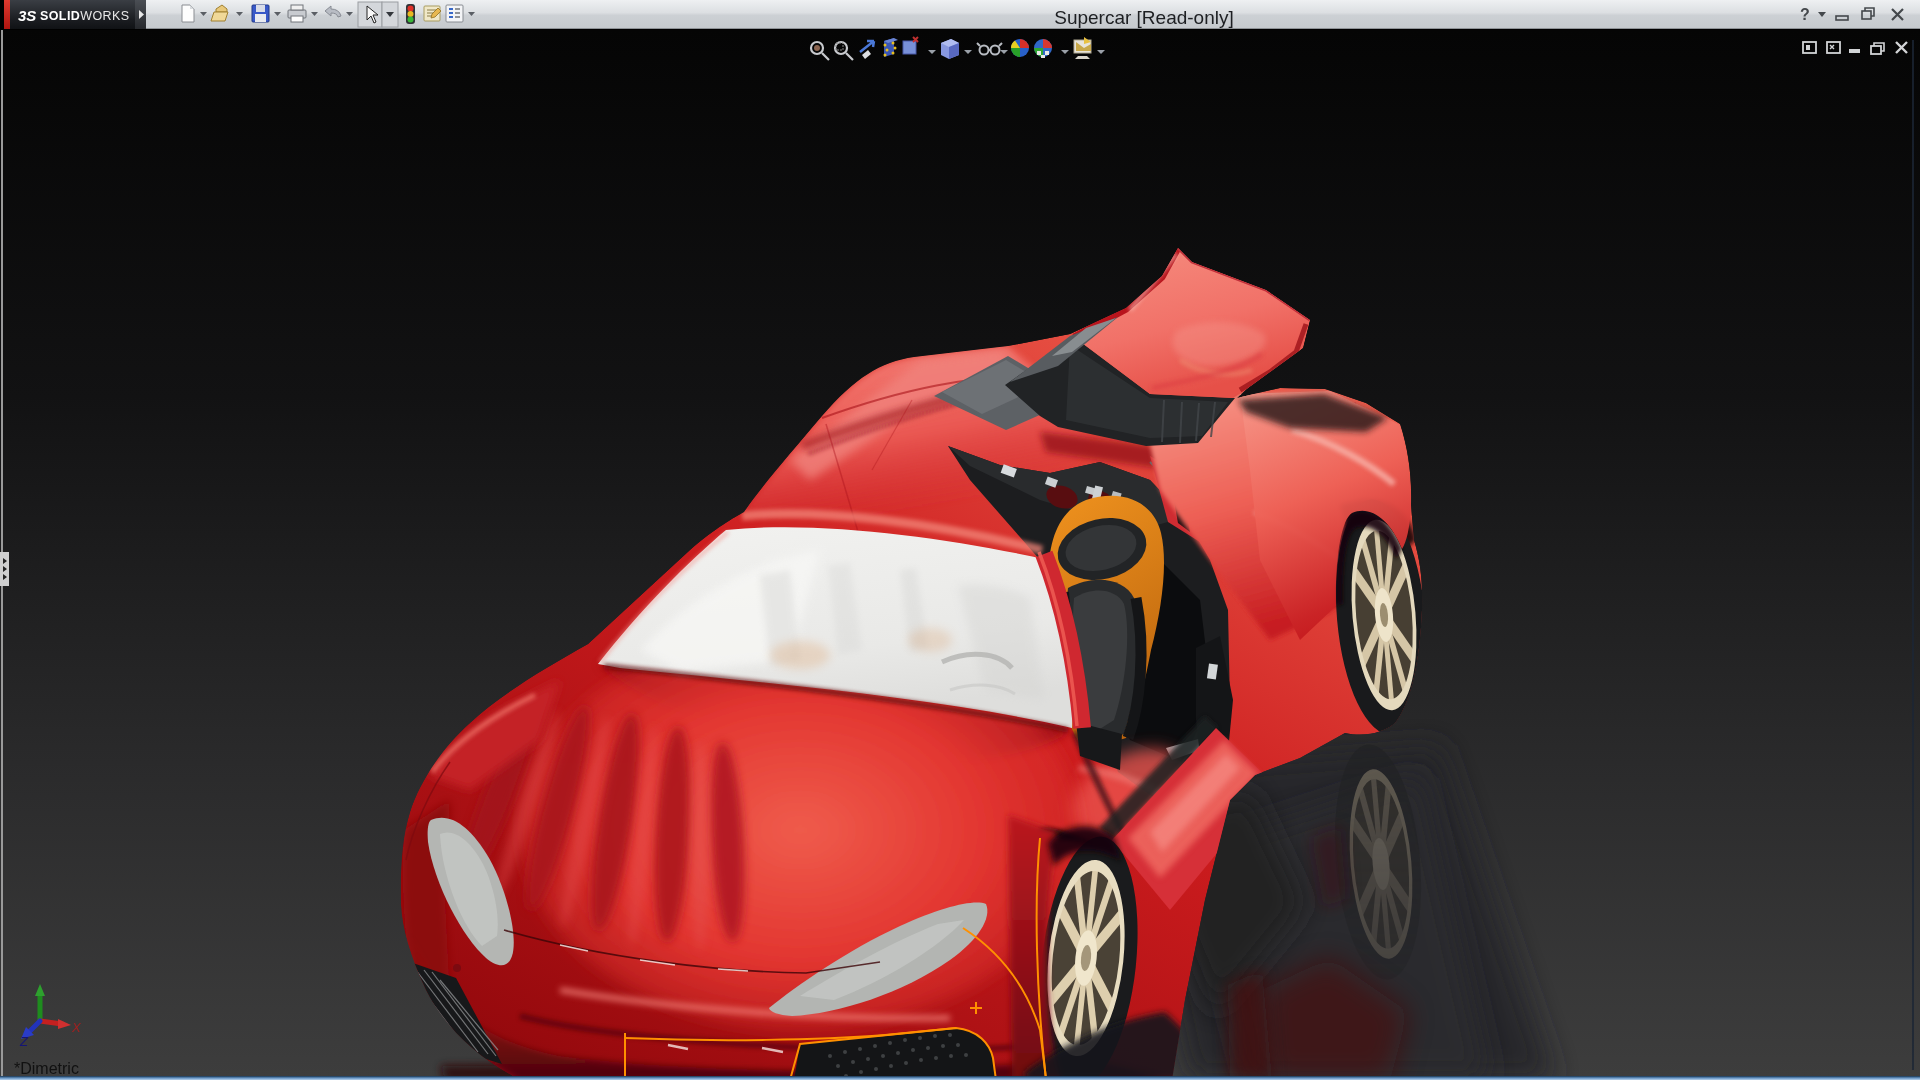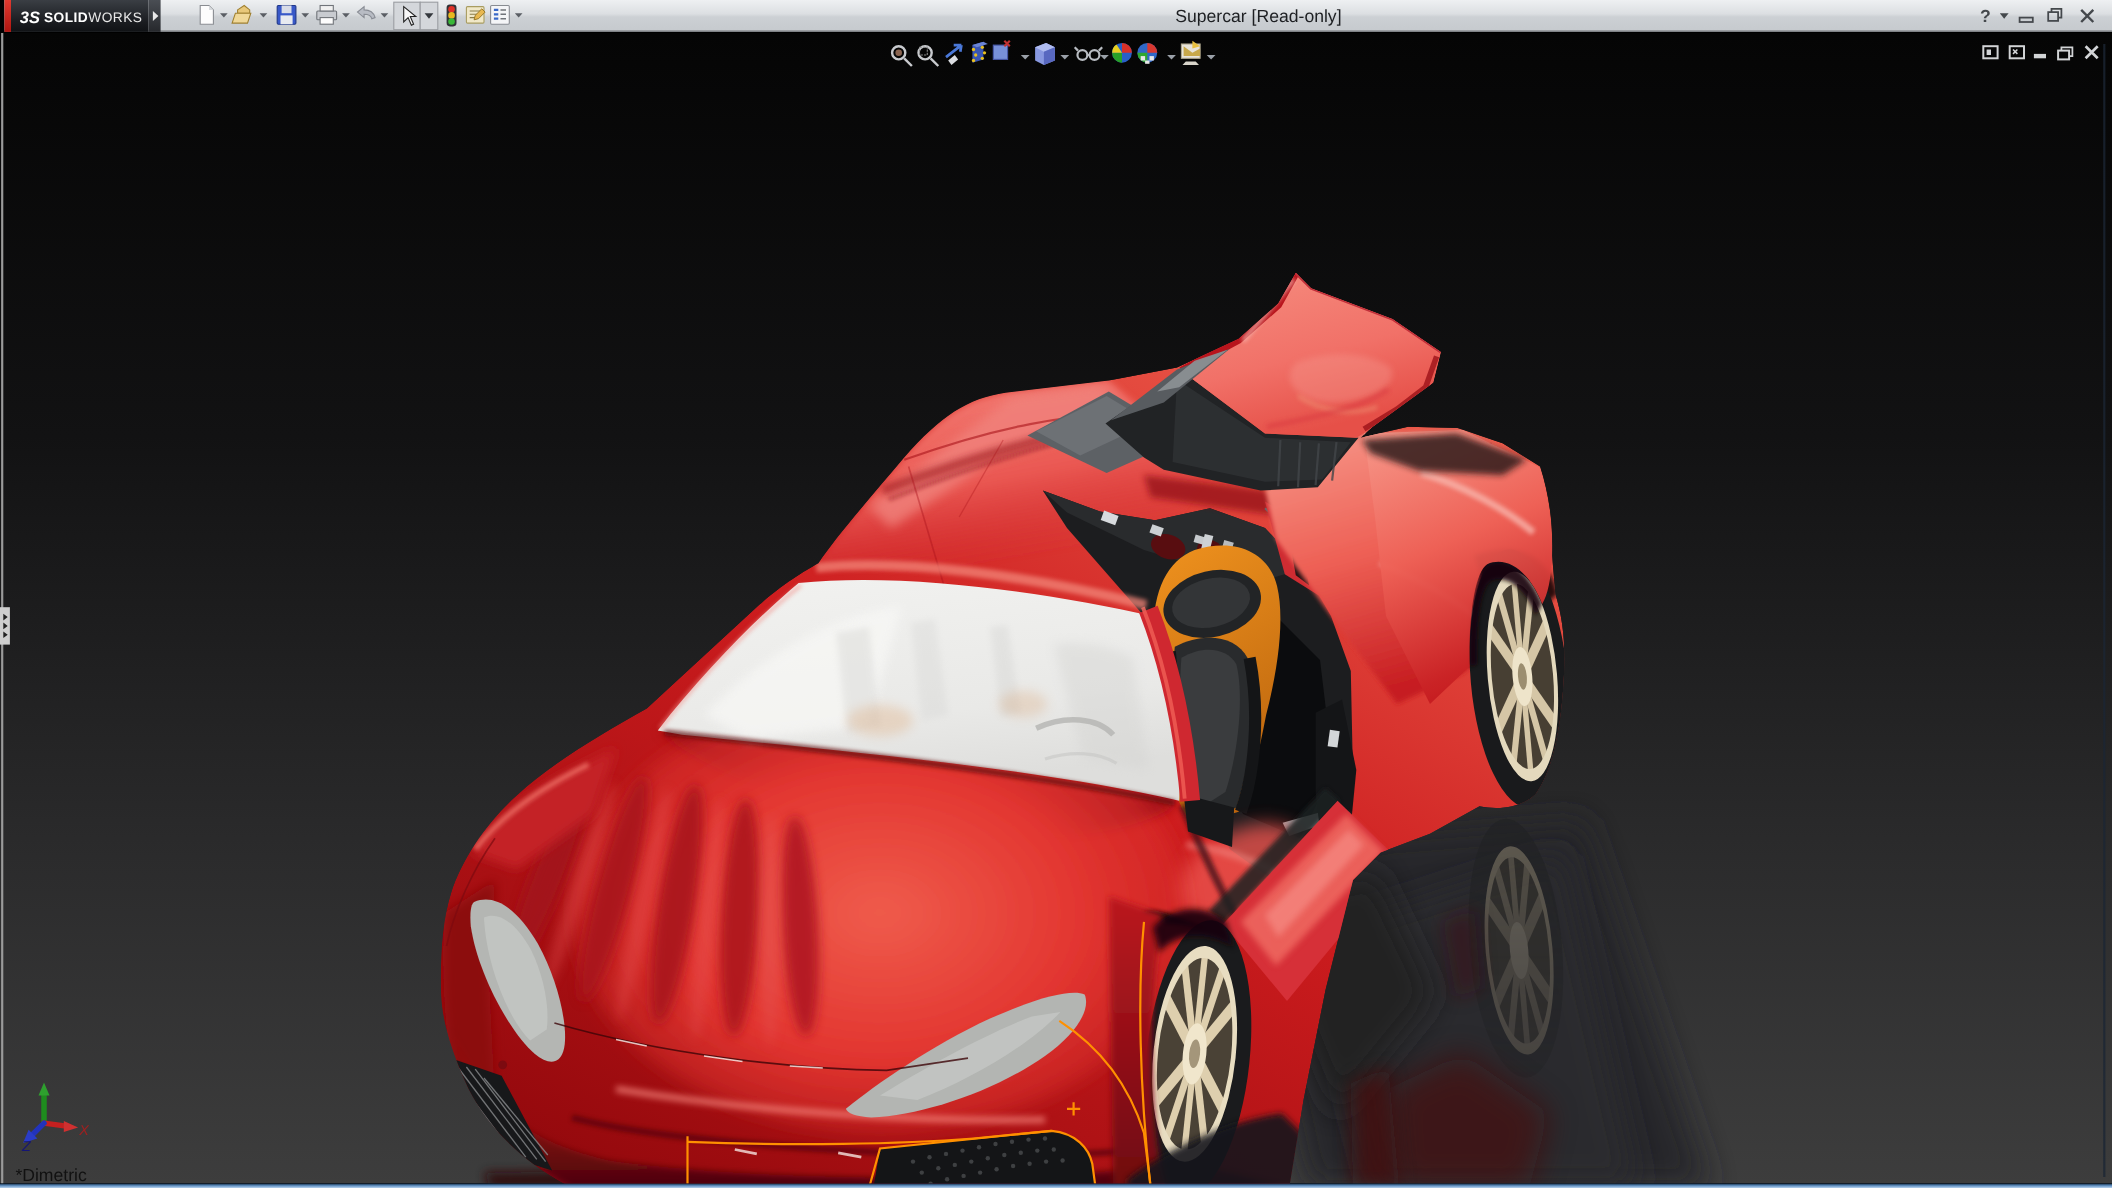--- a/index.html
+++ b/index.html
@@ -9,21 +9,21 @@
     background:linear-gradient(#eef0f2, #dcdfe2 45%, #ccd0d4 55%, #c6cace);
     border-bottom:1px solid #8e9296; }
   #redstrip { position:absolute; left:0; top:0; width:6px; height:29px;
     background:linear-gradient(#e03a30,#b01510); }
   #logobox { position:absolute; left:6px; top:0; width:125px; height:29px;
     background:linear-gradient(#3a3e44,#1a1c20 70%,#101215); display:flex; align-items:center; }
   #logobox svg { margin-left:8px; }
   #expbtn { position:absolute; left:131px; top:0; width:11px; height:29px;
     background:linear-gradient(#4a4e54,#26282c); display:flex; align-items:center; justify-content:center; }
   #title { position:absolute; top:7px; left:1040px; width:200px; text-align:center;
-    font-size:16px; color:#1d1f22; }
+    font-size:19px; color:#1d1f22; }
   #wincontrols { position:absolute; right:6px; top:3px; height:24px; }
   #viewport { position:absolute; left:0; top:30px; width:1920px; height:1046px; }
   #statusbar { position:absolute; left:0; top:1076px; width:1920px; height:4px;
     background:linear-gradient(#16324e,#6493c4 50%,#b9d4ee); }
 </style>
 </head>
 <body>
 <div id="viewport">
 <svg width="1920" height="1046" viewBox="0 30 1920 1046">
 <defs>

